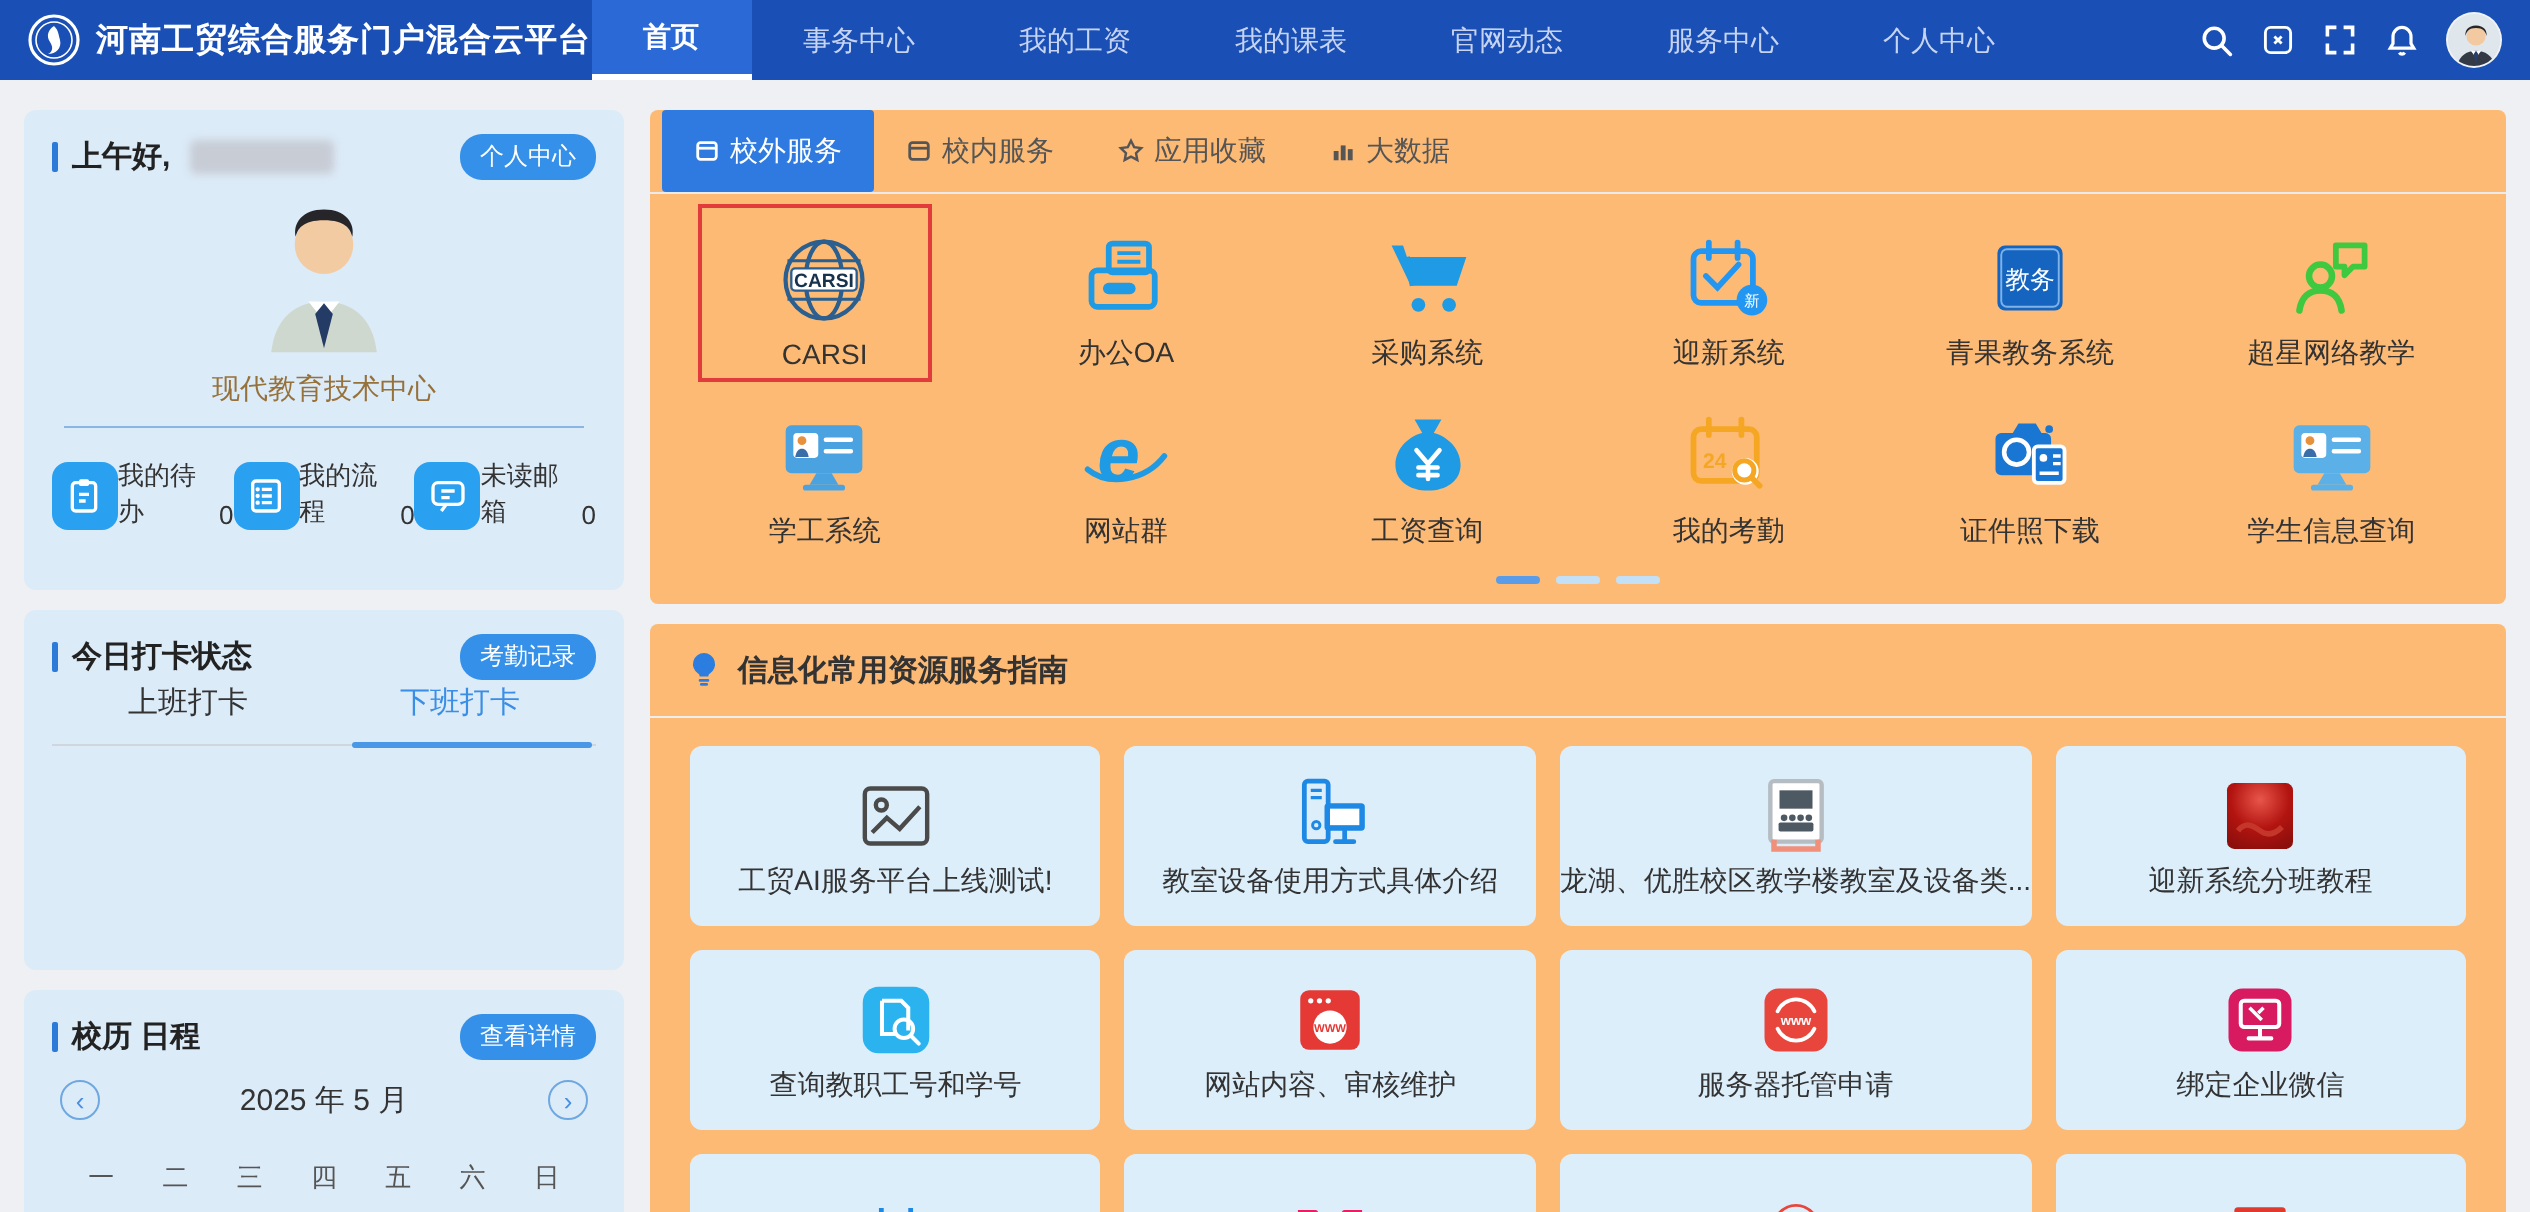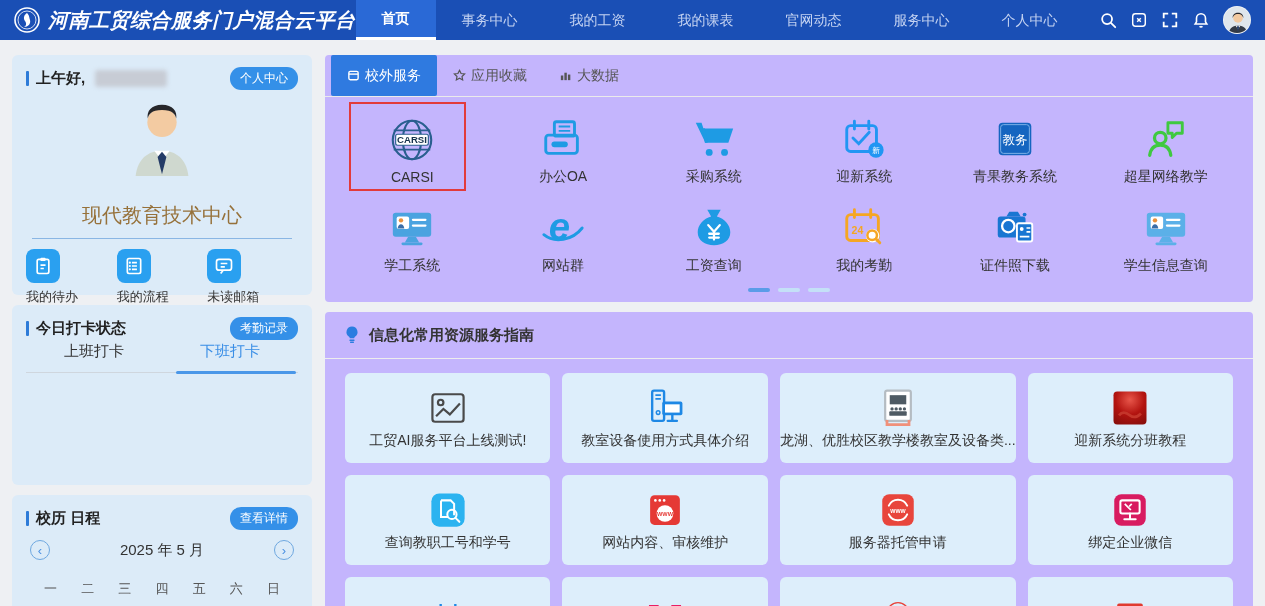--- a/index.html
+++ b/index.html
@@ -4,62 +4,62 @@
 <style>
 *{margin:0;padding:0;box-sizing:border-box}
 html,body{width:1265px;height:606px;overflow:hidden}
 body{font-family:"Liberation Sans","DejaVu Sans",sans-serif;background:#eef0f3;position:relative}
 .page{position:relative;width:1265px;height:606px;overflow:hidden}
 
 
 .header{position:absolute;top:0;left:0;width:100%;height:40px;background:#1a4fb5;display:flex;align-items:center;color:#fff;z-index:10}
 .logo{display:flex;align-items:center;gap:8px;padding-left:14px;min-width:292px;cursor:pointer}
 .logo-emblem{width:26px;height:26px;flex:0 0 auto}
-.logo-text{font-size:20px;font-weight:bold;font-style:italic;letter-spacing:.5px;white-space:nowrap}
+.logo-text{font-size:16px;font-weight:bold;letter-spacing:.5px;white-space:nowrap}
 .nav{display:flex;height:40px;flex:1}
 .nav-item{padding:0 26px;line-height:40px;font-size:14px;color:#c6d4f2;cursor:pointer;white-space:nowrap}
 .nav-item.active{background:#2a69d6;color:#fff;font-weight:bold;border-bottom:3px solid #fff;line-height:37px}
 .header-right{display:flex;align-items:center;gap:13px;padding-right:14px}
 .hicon{width:18px;height:18px;cursor:pointer;display:flex}
 .avatar-sm{width:28px;height:28px;border-radius:50%;overflow:hidden;cursor:pointer;border:1px solid rgba(255,255,255,.5);background:#dfe6ec}
 
 
 .left-col{position:absolute;left:12px;top:55px;width:300px;display:flex;flex-direction:column;gap:10px}
 .card{background:#dcebf8;border-radius:6px}
 .card-head{display:flex;align-items:center}
 .tbar{width:3px;height:15px;background:#2d7bd8;border-radius:1px;margin-right:7px;flex:0 0 auto}
 .card-title{font-size:15px;color:#222;font-weight:600;white-space:nowrap}
 .pill{margin-left:auto;background:#3490e8;color:#fff;font-size:12px;padding:3px 10px;border-radius:11px;cursor:pointer;white-space:nowrap}
 .profile-card{height:240px;padding:12px 14px}
 .blur-name{width:72px;height:17px;margin-left:10px;border-radius:3px;background:#c7ccd5;filter:blur(2px)}
 .avatar-big{display:flex;justify-content:center;margin-top:6px;height:82px}
-.dept{color:#96713a;font-size:20px;text-align:center;margin-top:24px}
+.dept{color:#96713a;font-size:14px;text-align:center;margin-top:8px}
 .pdivider{height:1px;background:#8ab6e4;margin:9px 6px 10px}
 .stats{display:flex}
-.stat{flex:1;display:flex;flex-direction:column;align-items:flex-start;cursor:pointer}
+.stat{flex:1;display:flex;flex-direction:row;align-items:flex-end;cursor:pointer}
 .stat-ic{width:34px;height:34px;background:#2aa0f0;border-radius:8px;display:flex;align-items:center;justify-content:center}
 .stat-label{font-size:13px;color:#333;margin-top:5px}
 .stat-value{font-size:13px;color:#333;margin-top:3px}
 .att-card{height:180px;padding:12px 14px}
 .att-tabs{display:flex;margin-top:2px}
 .att-tab{flex:1;text-align:center;font-size:15px;color:#333;cursor:pointer}
 .att-tab.active{color:#3a8ee6}
 .att-line{height:1px;background:#cfd6de;margin-top:11px;position:relative}
 .att-line-active{position:absolute;right:2px;top:-1px;width:44%;height:3px;background:#4a97e8;border-radius:2px}
 .att-status{font-size:12px;color:#555;margin-top:12px}
 .cal-card{height:145px;padding:12px 14px}
 .cal-nav{display:flex;align-items:center;margin-top:10px;padding:0 4px}
 .cal-arrow{width:20px;height:20px;border:1px solid #6fa8e0;border-radius:50%;color:#4a90e2;display:flex;align-items:center;justify-content:center;font-size:13px;cursor:pointer;background:transparent}
 .cal-month{flex:1;text-align:center;font-size:15px;color:#333}
 .cal-week{display:flex;margin-top:20px;padding:0 6px}
 .cal-week span{flex:1;text-align:center;font-size:13px;color:#555}
 
 
 .main-col{position:absolute;left:325px;top:55px;width:928px;display:flex;flex-direction:column;gap:10px}
-.panel{background:#c4b5fd;border-radius:4px}
+.panel{background:#fdba74;border-radius:4px}
 .svc-tabs{display:flex;align-items:stretch;height:42px;border-bottom:1px solid #ebebeb;padding-left:6px}
 .svc-tab{display:flex;align-items:center;gap:5px;padding:0 16px;font-size:14px;color:#555;cursor:pointer}
 .svc-tab.active{background:#2f7ae0;color:#fff;border-radius:2px}
 .svc-tab .ticon{display:flex}
 .app-grid{display:grid;grid-template-columns:repeat(6,1fr);padding:8px 12px 0}
 .app-cell{height:89px;display:flex;flex-direction:column;align-items:center;justify-content:center;cursor:pointer;position:relative}
 .app-ic{height:52px;display:flex;align-items:center;justify-content:center}
 .app-label{font-size:14px;color:#333;margin-top:3px;white-space:nowrap}
 .hl-box{position:absolute;left:12px;right:22px;top:-3px;bottom:3px;border:2px solid #e23b3b;pointer-events:none}
 .dots{display:flex;justify-content:center;gap:8px;padding:5px 0 10px}
@@ -237,20 +237,29 @@
           <span class="ticon">
               <svg viewBox="0 0 14 14" width="13" height="13" fill="none" stroke="currentColor" stroke-width="1.5">
                 <rect x="2" y="2.5" width="10" height="9" rx="1.5"></rect>
                 <path d="M2 5.5h10"></path>
               </svg>
             </span>
           <span>校外服务</span>
         </div>
         <div class="svc-tab">
           <span class="ticon">
+              <svg viewBox="0 0 14 14" width="13" height="13" fill="none" stroke="currentColor" stroke-width="1.5">
+                <rect x="2" y="2.5" width="10" height="9" rx="1.5"></rect>
+                <path d="M2 5.5h10"></path>
+              </svg>
+            </span>
+          <span>校内服务</span>
+        </div>
+        <div class="svc-tab">
+          <span class="ticon">
               <svg viewBox="0 0 14 14" width="13" height="13" fill="none" stroke="currentColor" stroke-width="1.3">
                 <path d="M7 1.5l1.7 3.4 3.8.5-2.8 2.7.7 3.7L7 10l-3.4 1.8.7-3.7L1.5 5.4l3.8-.5z"></path>
               </svg>
             </span>
           <span>应用收藏</span>
         </div>
         <div class="svc-tab">
           <span class="ticon">
               <svg viewBox="0 0 14 14" width="13" height="13" fill="currentColor">
                 <rect x="2" y="7" width="2.6" height="5"></rect>

